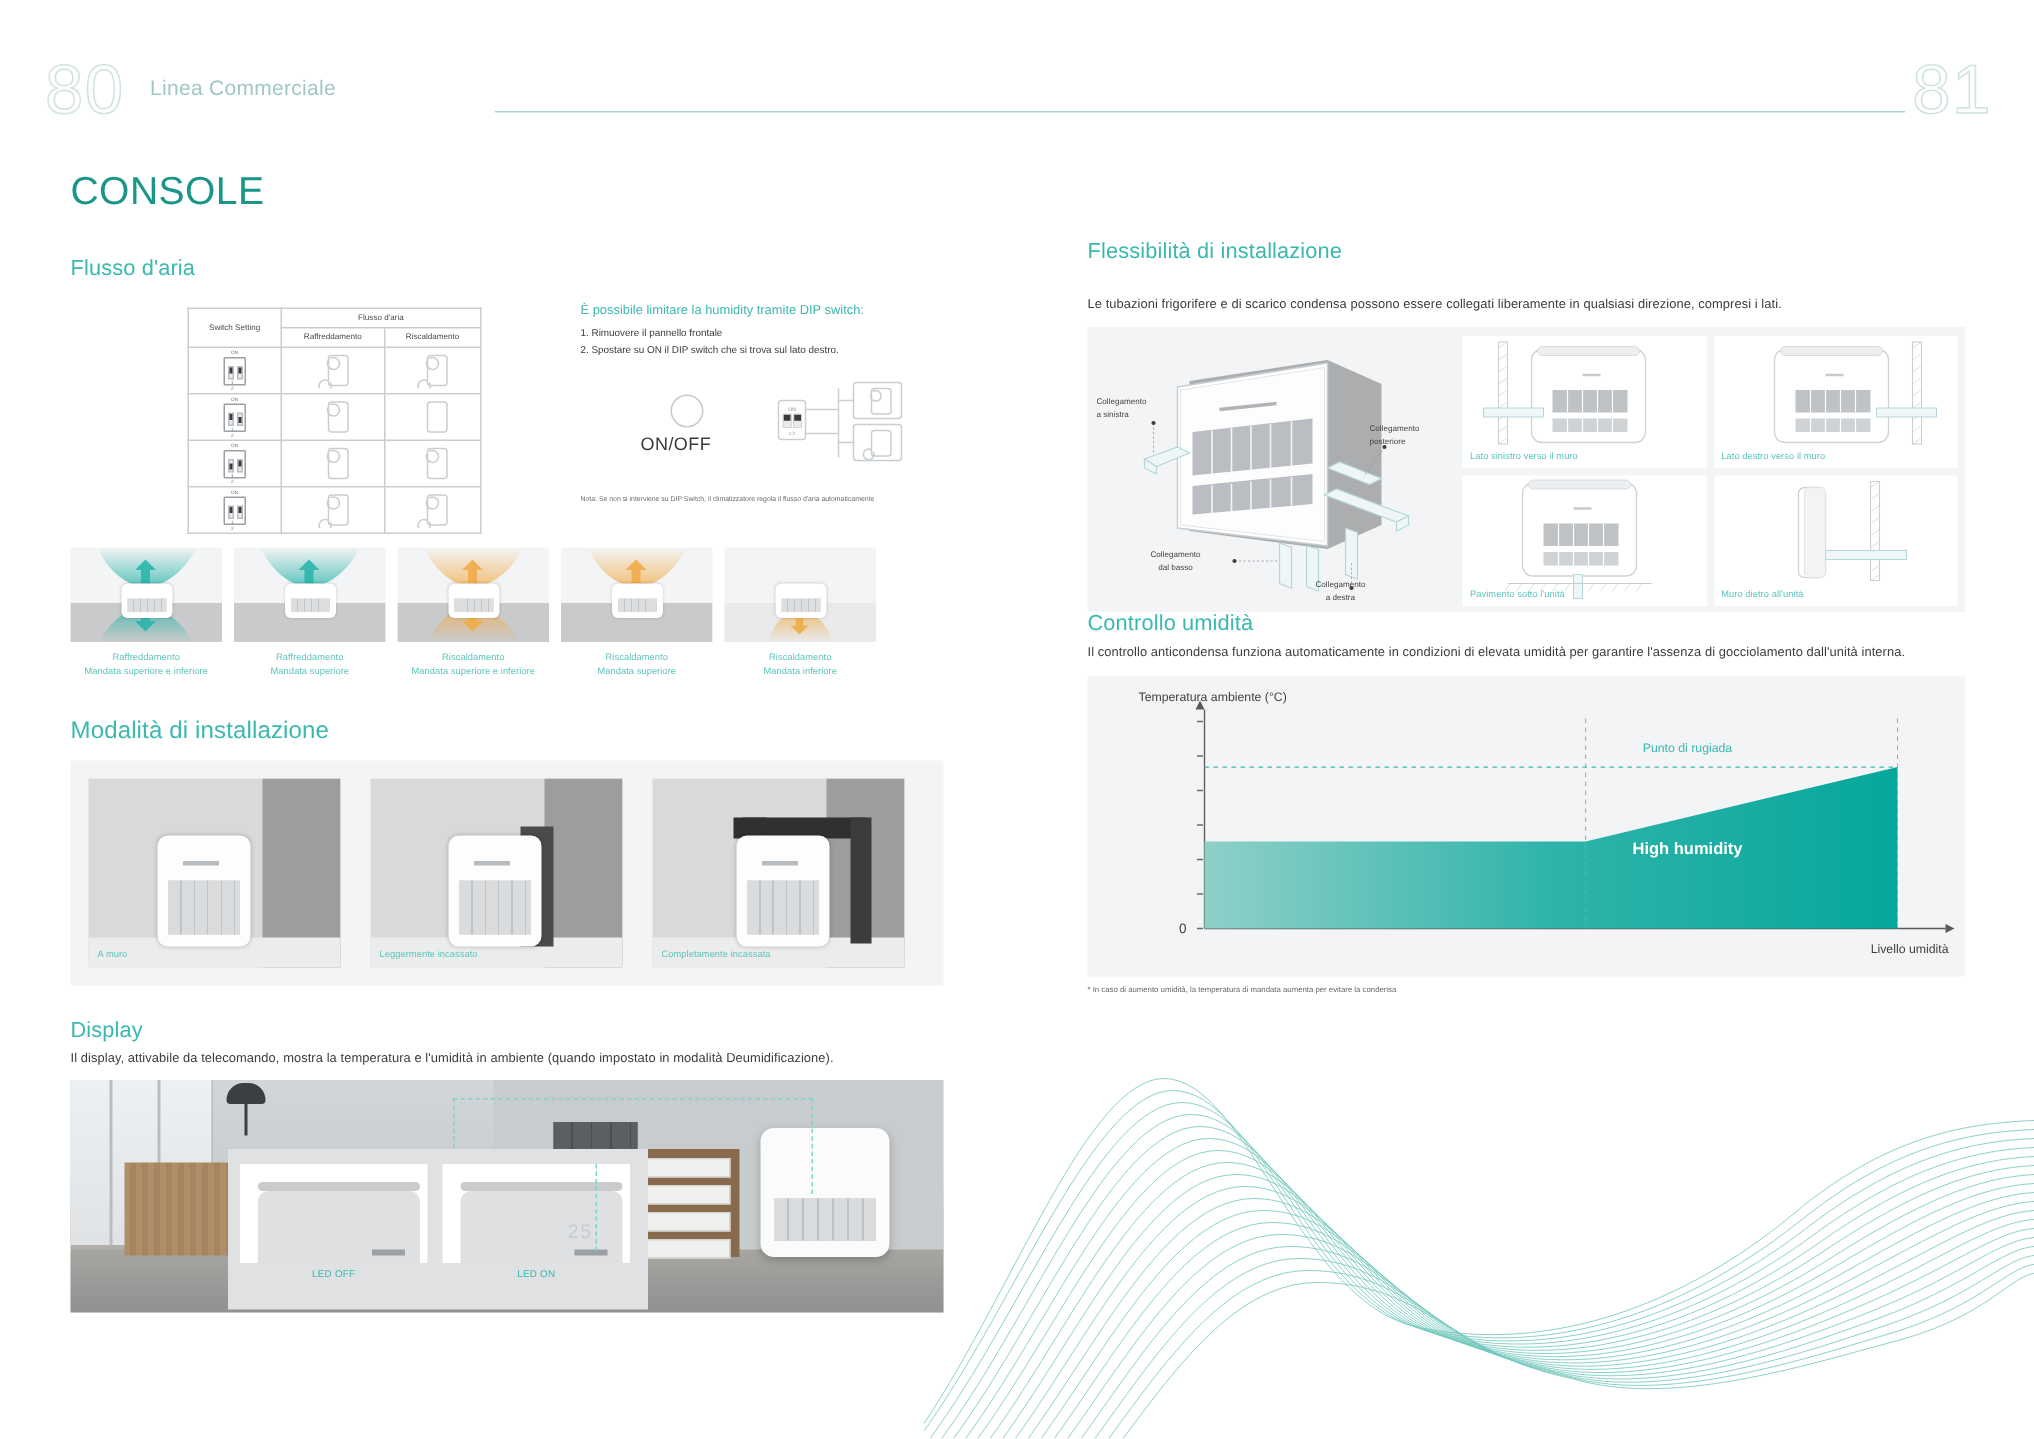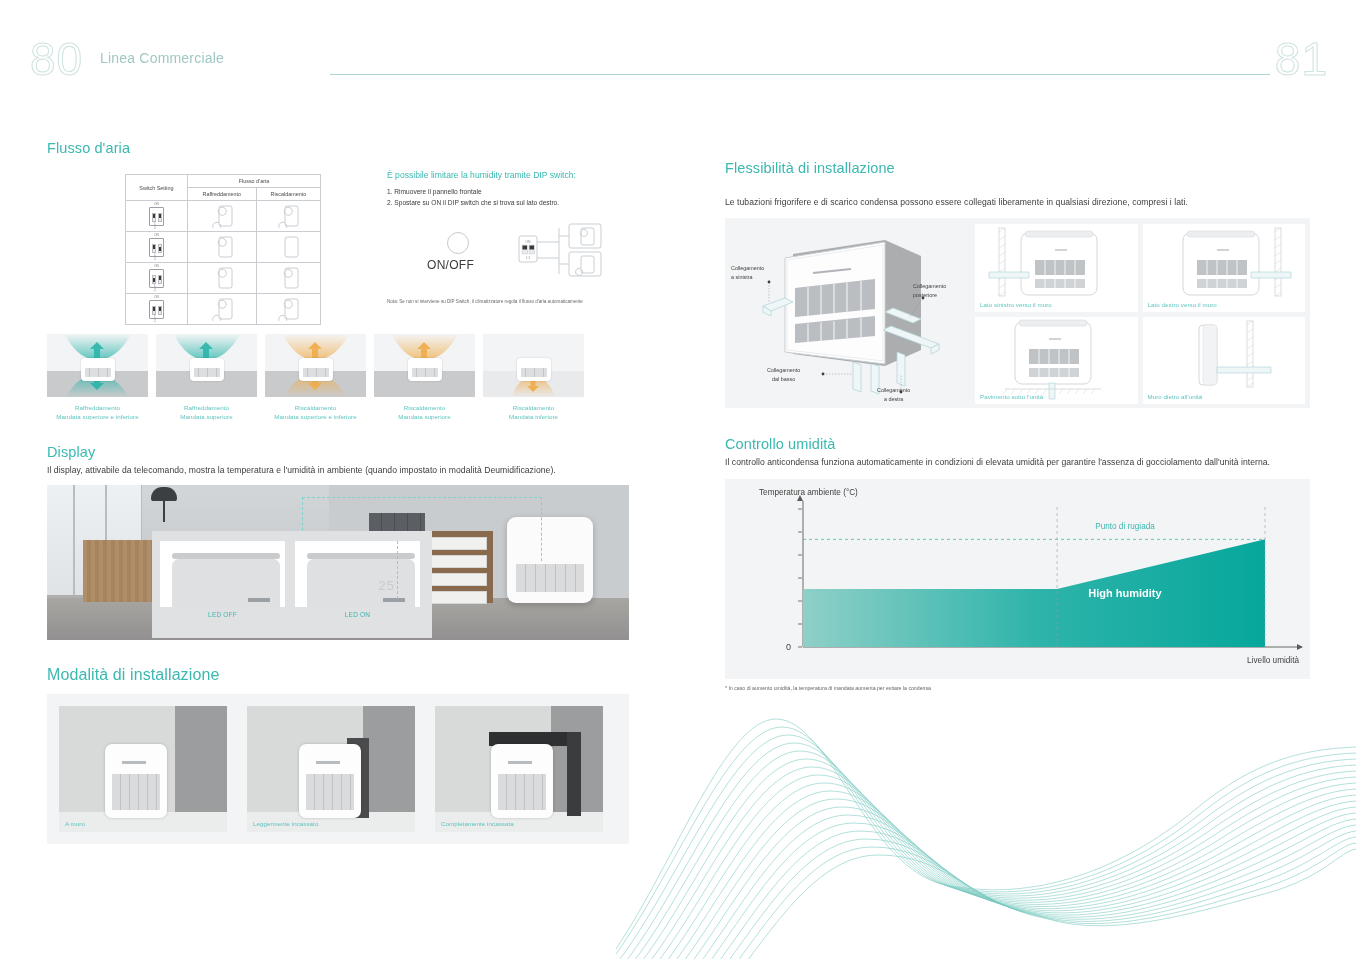--- a/index.html
+++ b/index.html
@@ -173,20 +173,21 @@
 
   <div class="hdr">
     <div class="pgnum-l">80</div>
     <div class="hdr-title">Linea Commerciale</div>
     <div class="hdr-rule"></div>
     <div class="pgnum-r">81</div>
   </div>
 
   <div class="col-l">
 
+    <div class="h1">CONSOLE</div>
 
     <div style="margin-top:28px;">
       <div class="h2">Flusso d'aria</div>
     </div>
 
     <div class="airflow-wrap">
 
       <table class="sw">
         <tbody>
             <tr>
@@ -456,20 +457,60 @@
           </svg>
           <div class="dev"></div>
         </div>
         <div class="txt">
           <div class="cap">Riscaldamento</div>
           <div class="cap">Mandata inferiore</div>
         </div>
       </div>
     </div>
 
+    <div style="margin-top:26px;">
+      <div class="h2" style="font-size:16px;">Modalità di installazione</div>
+      <div class="modes">
+
+        <div class="mode">
+          <div class="img">
+            <div class="wall"></div>
+              <div class="wallD"></div>
+              <div class="flr"></div>
+            <div class="dev"></div>
+            <div class="lbl cap-l">A muro</div>
+          </div>
+        </div>
+
+        <div class="mode">
+          <div class="img">
+            <div class="wall"></div>
+              <div class="wallD"></div>
+              <div class="flr"></div>
+            <div class="recess" style="right:46px;bottom:14px;width:22px;height:80px;background:#4a4b4c"></div>
+            <div class="dev" style="left:52px"></div>
+            <div class="lbl cap-l">Leggermente incassato</div>
+          </div>
+        </div>
+
+        <div class="mode">
+          <div class="img">
+            <div class="wall"></div>
+              <div class="wallD"></div>
+              <div class="flr"></div>
+            <div class="recessT" style="right:26px;top:26px;width:88px;height:14px"></div>
+            <div class="recess" style="right:92px;top:26px;width:16px;height:84px;background:#2f3031"></div>
+            <div class="recess" style="right:22px;top:26px;width:14px;height:84px;background:#3b3c3d"></div>
+            <div class="dev" style="left:56px"></div>
+            <div class="lbl cap-l">Completamente incassata</div>
+          </div>
+        </div>
+      </div>
+    </div>
+
     <div style="margin-top:22px;">
       <div class="h2">Display</div>
       <div class="body-txt" style="margin-top:4px;width:580px;">Il display, attivabile da telecomando, mostra la temperatura e l'umidità in ambiente (quando impostato in modalità Deumidificazione).</div>
 
       <div class="photo">
         <div class="win"></div>
         <div class="wallR"></div>
         <div class="floorP"></div>
         <div class="lamp"></div>
         <div class="desk"></div>
@@ -496,60 +537,20 @@
 
           <div class="sub" style="left:143px">
             <div class="bar"></div>
             <div class="unit">
                 <div class="led">25</div>
                 <div class="logo"></div>
               </div>
           </div>
           <div class="sublbl" style="left:143px">LED ON</div>
           <div class="dashv"></div>
-        </div>
-      </div>
-    </div>
-
-    <div style="margin-top:26px;">
-      <div class="h2" style="font-size:16px;">Modalità di installazione</div>
-      <div class="modes">
-
-        <div class="mode">
-          <div class="img">
-            <div class="wall"></div>
-              <div class="wallD"></div>
-              <div class="flr"></div>
-            <div class="dev"></div>
-            <div class="lbl cap-l">A muro</div>
-          </div>
-        </div>
-
-        <div class="mode">
-          <div class="img">
-            <div class="wall"></div>
-              <div class="wallD"></div>
-              <div class="flr"></div>
-            <div class="recess" style="right:46px;bottom:14px;width:22px;height:80px;background:#4a4b4c"></div>
-            <div class="dev" style="left:52px"></div>
-            <div class="lbl cap-l">Leggermente incassato</div>
-          </div>
-        </div>
-
-        <div class="mode">
-          <div class="img">
-            <div class="wall"></div>
-              <div class="wallD"></div>
-              <div class="flr"></div>
-            <div class="recessT" style="right:26px;top:26px;width:88px;height:14px"></div>
-            <div class="recess" style="right:92px;top:26px;width:16px;height:84px;background:#2f3031"></div>
-            <div class="recess" style="right:22px;top:26px;width:14px;height:84px;background:#3b3c3d"></div>
-            <div class="dev" style="left:56px"></div>
-            <div class="lbl cap-l">Completamente incassata</div>
-          </div>
         </div>
       </div>
     </div>
   </div>
 
   <div class="col-r">
 
     <div class="h2">Flessibilità di installazione</div>
     <div class="body-txt" style="margin-top:20px;width:580px;">Le tubazioni frigorifere e di scarico condensa possono essere collegati liberamente in qualsiasi direzione, compresi i lati.</div>
 
@@ -703,21 +704,21 @@
               </g>
             <rect x="56" y="8" width="18" height="60" rx="4" fill="#fff" stroke="#cfd3d6" stroke-width=".9"></rect>
             <rect x="60" y="8" width="14" height="60" rx="3" fill="#f2f3f4" stroke="#dfe2e4" stroke-width=".6"></rect>
             <path d="M74 50 L128 50 L128 56 L74 56 Z" fill="#eef6f7" stroke="#b6d7da" stroke-width=".7"></path>
           </svg>
           <div class="lbl cap-l">Muro dietro all'unità</div>
         </div>
       </div>
     </div>
 
-    <div style="margin-top:28px;">
+    <div style="">
       <div class="h2">Controllo umidità</div>
       <div class="body-txt" style="margin-top:4px;width:572px;">Il controllo anticondensa funziona automaticamente in condizioni di elevata umidità per garantire l'assenza di gocciolamento dall'unità interna.</div>
 
       <div class="chartbox">
         <svg id="humidity-chart" width="585" height="200" viewBox="0 0 585 200">
           <defs>
             <linearGradient id="areaGrad" x1="0" y1="0" x2="1" y2="0">
               <stop offset="0" stop-color="#8fd0c8"></stop>
               <stop offset="0.5" stop-color="#2fb4aa"></stop>
               <stop offset="1" stop-color="#06a79c"></stop>

